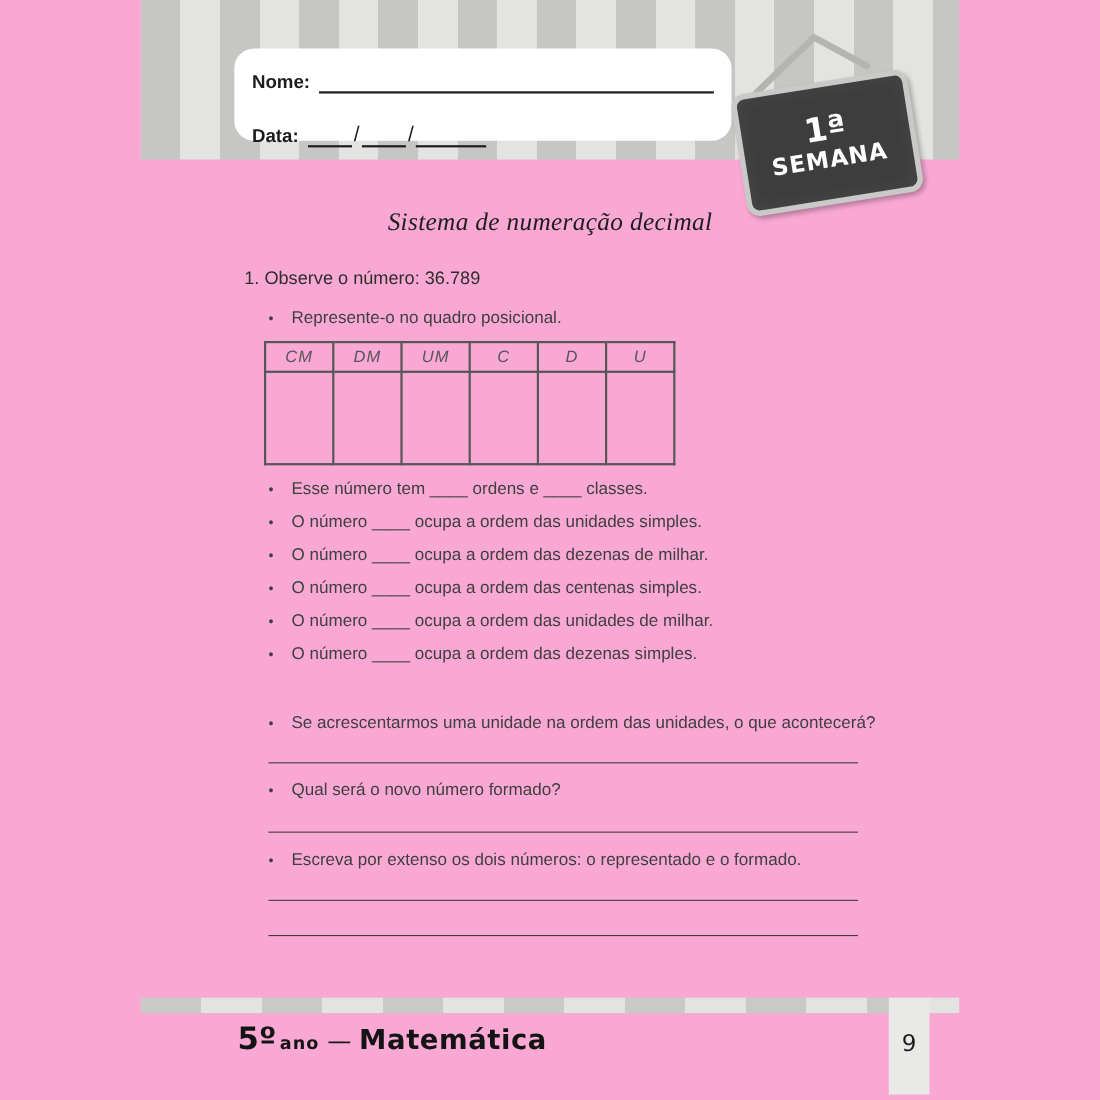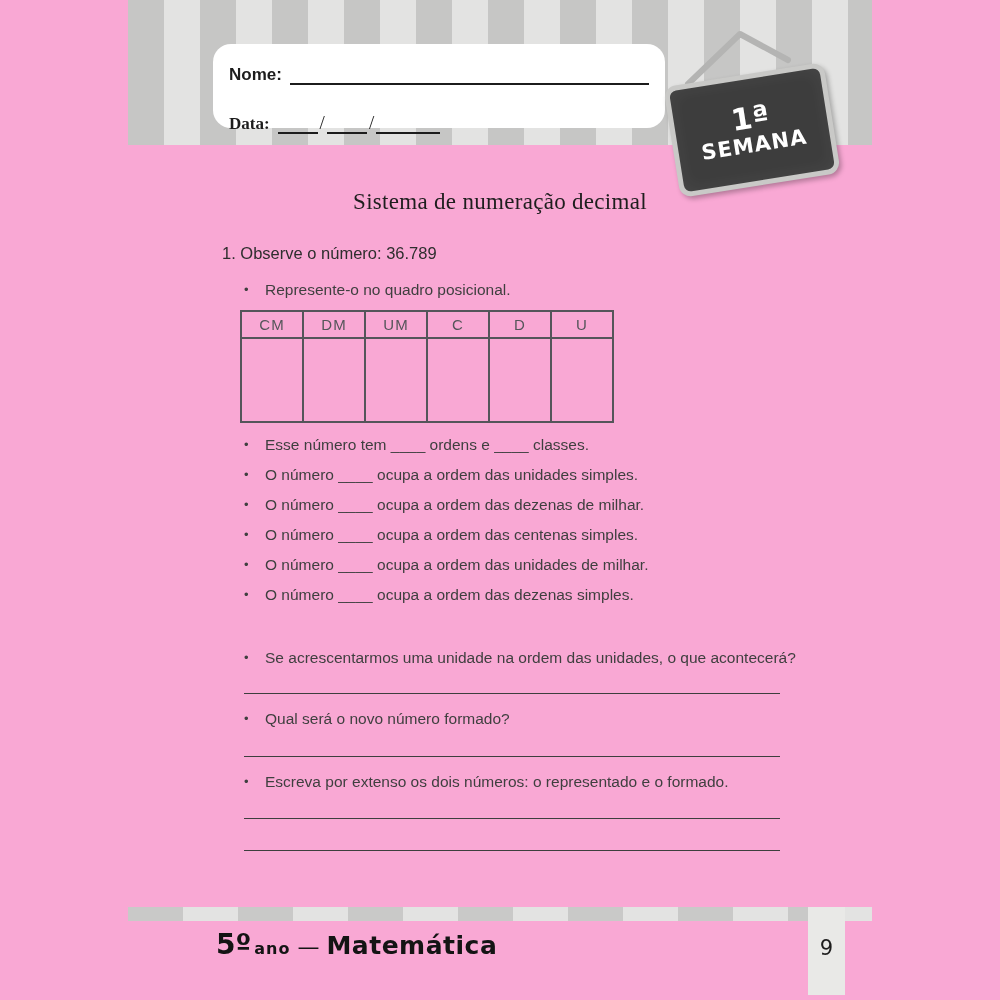--- a/index.html
+++ b/index.html
@@ -13,21 +13,21 @@
     position:absolute; left:128px; top:0; width:744px; height:145px;
     background:repeating-linear-gradient(90deg,#c6c6c5 0 36px,#e3e3e2 36px 72px);
   }
 
   
   .name-date-box {
     position:absolute; left:213px; top:44px; width:452px; height:84px;
     background:#ffffff; border-radius:18px; padding:9px 16px 0 16px; box-sizing:border-box;
   }
   .nd-row { display:flex; align-items:flex-end; height:32px; font-weight:700; color:#1c1c1c; font-size:17px; }
-  .nd-row.data-row { margin-top:17px;font-family:Liberation Serif, serif; }
+  .nd-row.data-row { margin-top:17px; }
   .blank-line { border-bottom:2px solid #1c1c1c; height:22px; }
   .name-blank { flex:1; margin-left:8px; }
   .date-blank-1 { width:40px; margin-left:8px; }
   .date-blank-2 { width:40px; }
   .date-blank-3 { width:64px; }
   .slash { font-weight:400; font-size:19px; padding:0 2px; color:#1c1c1c; }
 
   
   .badge { position:absolute; left:663px; top:24px; width:180px; height:168px; }
   .badge svg { position:absolute; left:0; top:0; }
@@ -38,36 +38,36 @@
     box-shadow:2px 3px 5px rgba(0,0,0,0.28), inset 0 0 18px rgba(255,255,255,0.06);
     display:flex; flex-direction:column; align-items:center; justify-content:center;
     color:#ffffff; font-family:"DejaVu Sans", sans-serif;
   }
   .board .ordinal { font-size:30px; font-weight:700; line-height:30px; }
   .board .word { font-size:21px; font-weight:700; letter-spacing:1px; line-height:24px; }
 
   
   .page-title {
     position:absolute; left:0; top:189px; width:1000px; text-align:center;
-    font-family:"Liberation Serif", serif; font-size:23px; color:#1e1e1e; letter-spacing:0.3px;
+    font-family:"Liberation Serif", serif; font-size:23px; color:#1e1e1e; letter-spacing:0.3px;font-style:italic;
   }
   .exercise-heading {
     position:absolute; left:222px; top:243px; font-size:16.5px; color:#2e2e2e; line-height:20px;
   }
   .bullet-row { display:flex; line-height:20px; font-size:15.5px; color:#3f3f3f; }
   .bullet-glyph { width:21px; flex:0 0 21px; font-size:13px; color:#3f3f3f; }
   .intro-bullet { position:absolute; left:244px; top:280px; }
 
   
   .pos-table {
     position:absolute; left:240px; top:310px; border-collapse:collapse;
   }
   .pos-table th {
     width:60px; height:25px; border:2px solid #55555a; font-weight:400;
-    font-size:15px; color:#55555a; letter-spacing:1px; text-align:center; padding:0;
+    font-size:15px; color:#55555a; letter-spacing:1px; text-align:center; padding:0;font-style:italic;
   }
   .pos-table td { width:60px; height:82px; border:2px solid #55555a; padding:0; }
 
   
   .statements { position:absolute; left:244px; top:435px; width:580px; }
   .statements .bullet-row { height:30px; align-items:flex-start; }
 
   
   .q-text { position:absolute; left:244px; width:580px; }
   .answer-line { position:absolute; left:244px; width:536px; border-top:1.6px solid #3e3e3e; height:0; }

